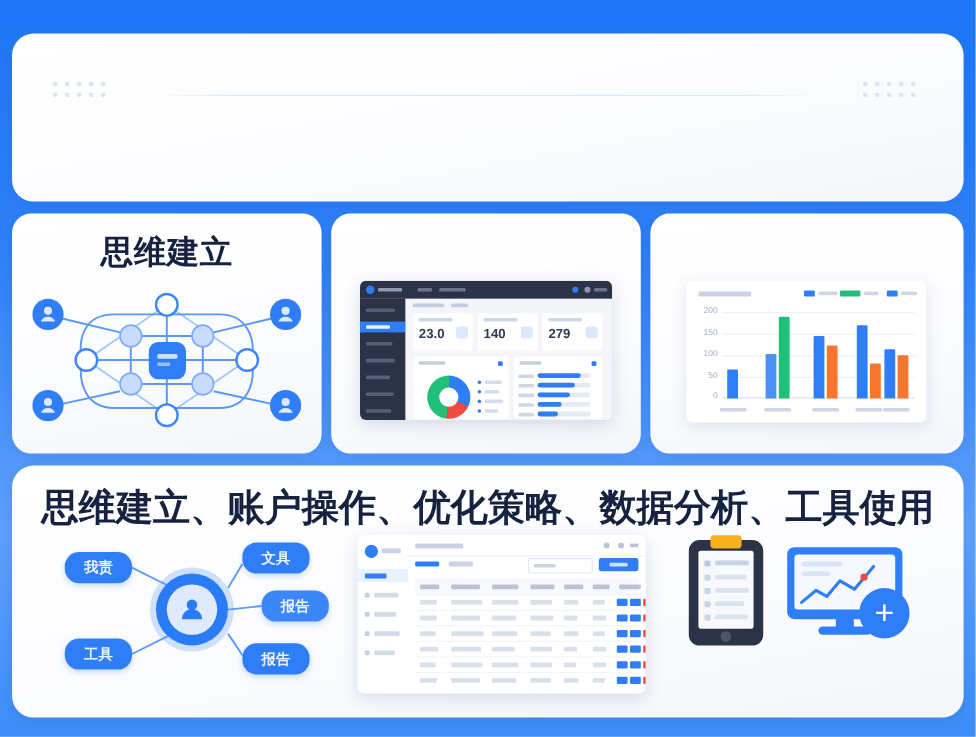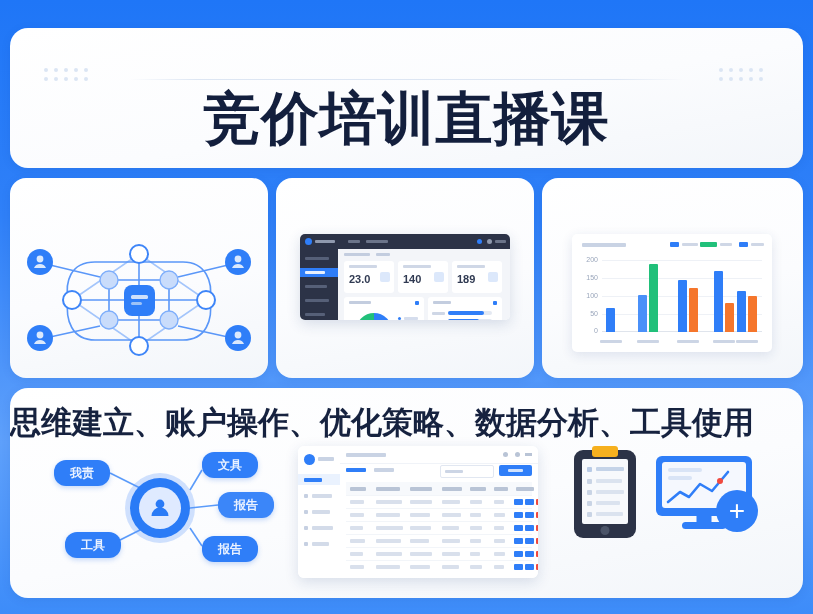--- a/index.html
+++ b/index.html
@@ -39,53 +39,53 @@
   #feature-3{left:542px;top:178px;width:261px;height:200px;}
   .feat-title{
     position:absolute;left:0;right:0;top:14px;text-align:center;
     font-size:27px;font-weight:700;color:#16223f;letter-spacing:.5px;
   }
   .feat-art{position:absolute;left:0;right:0;top:54px;bottom:8px;}
 
   
   #bottom-card{left:10px;top:388px;width:793px;height:210px;border-radius:18px;}
   #bottom-headline{
-    position:absolute;left:0;right:0;top:14px;
+    position:absolute;left:0;right:0;top:14px;text-align:center;
     font-size:31px;font-weight:700;color:#16223f;letter-spacing:0px;
   }
   .bottom-art{position:absolute;top:58px;height:140px;}
   #mindmap-art{left:22px;width:252px;}
   #table-art{left:288px;width:240px;}
   #icons-art{left:548px;width:240px;}
 
   
   .pill{
     position:absolute;border-radius:12px;background:#2f7ef8;color:#eaf2ff;
     font-size:12px;font-weight:700;display:flex;align-items:center;justify-content:center;
     box-shadow:0 2px 5px rgba(40,110,230,.25);
   }
   .pill.soft{background:#3b86f9;}
   #pill-1{left:22px;top:14px;width:56px;height:26px;}
-  #pill-2{left:33px;top:86px;width:56px;height:26px;}
+  #pill-2{left:22px;top:86px;width:56px;height:26px;}
   #pill-3{left:170px;top:6px;width:56px;height:26px;}
   #pill-4{left:186px;top:46px;width:56px;height:26px;}
   #pill-5{left:170px;top:90px;width:56px;height:26px;}
   #mm-hub{
     position:absolute;left:98px;top:32px;width:60px;height:60px;border-radius:50%;
     background:#2a7bf6;display:flex;align-items:center;justify-content:center;
     box-shadow:0 0 0 5px rgba(90,150,250,.28);
   }
   #mm-hub .inner{width:42px;height:42px;border-radius:50%;background:#dfeaff;
     display:flex;align-items:center;justify-content:center;}
   #mm-svg{position:absolute;left:0;top:0;width:252px;height:130px;}
 
   
   .mock{position:absolute;border-radius:5px;overflow:hidden;background:#fff;
         box-shadow:0 4px 14px rgba(30,60,120,.16);}
-  #dash-mock{left:24px;top:2px;width:210px;height:86px;}
+  #dash-mock{left:24px;top:2px;width:210px;height:116px;}
   .dash-topbar{position:absolute;left:0;top:0;right:0;height:15px;background:#2c3347;}
   .dash-side{position:absolute;left:0;top:15px;bottom:0;width:38px;background:#2c3347;}
   .dash-body{position:absolute;left:38px;top:15px;right:0;bottom:0;background:#f3f5f9;}
   .sbar{position:absolute;left:5px;height:3px;background:#566078;border-radius:1px;}
   .sbar.on{background:#2f7ef8;left:0;width:38px;height:9px;border-radius:0;}
   .statbox{position:absolute;top:12px;height:32px;background:#fff;border-radius:3px;}
   .statnum{position:absolute;left:5px;top:12px;font-size:11px;font-weight:700;color:#303a52;}
   .statlbl{position:absolute;left:5px;top:4px;width:28px;height:3px;background:#cfd7e6;border-radius:1px;}
   .staticon{position:absolute;right:4px;top:11px;width:10px;height:10px;border-radius:2px;background:#dce8fb;}
   .panel{position:absolute;background:#fff;border-radius:3px;}
@@ -178,24 +178,24 @@
         <span></span>
         <span></span>
         <span></span>
         <span></span>
       <span></span>
         <span></span>
         <span></span>
         <span></span>
         <span></span>
     </div>
-    <div id="main-title">竞价培训直播课</div>
   </div>
 
   <div class="card" id="feature-1">
+    <div class="feat-title">思维建立</div>
     <div class="feat-art">
       <svg viewBox="0 0 258 136" width="258" height="136">
         <g stroke="#3f86f8" stroke-width="1.6" fill="none" opacity=".85">
           <path d="M85 30 C60 30 55 50 58 68 C55 88 62 108 85 108 L173 108 C196 108 203 88 200 68 C203 50 196 30 173 30 Z"></path>
           <path d="M62 68 L129 22 L196 68 L129 114 Z" opacity=".55"></path>
           <line x1="129" y1="22" x2="129" y2="114"></line>
           <line x1="62" y1="68" x2="196" y2="68"></line>
           <line x1="99" y1="48" x2="159" y2="48"></line>
           <line x1="99" y1="88" x2="159" y2="88"></line>
           <line x1="99" y1="48" x2="99" y2="88"></line>
@@ -272,21 +272,21 @@
             <div class="statnum">23.0</div>
             <div class="staticon"></div>
           </div>
           <div class="statbox" style="left:60px;width:50px">
             <div class="statlbl"></div>
             <div class="statnum">140</div>
             <div class="staticon"></div>
           </div>
           <div class="statbox" style="left:114px;width:50px">
             <div class="statlbl"></div>
-            <div class="statnum">189</div>
+            <div class="statnum">279</div>
             <div class="staticon"></div>
           </div>
 
           <div class="panel" style="left:6px;top:48px;width:80px;height:52px">
             <div style="position:absolute;left:5px;top:4px;width:22px;height:3px;background:#c3cddf;border-radius:1px"></div>
             <div style="position:absolute;right:5px;top:4px;width:4px;height:4px;border-radius:1px;background:#2f7ef8"></div>
             <div style="position:absolute;right:12px;top:4px;width:0;"></div>
             <div class="donut"></div>
             <div class="legdot" style="left:54px;top:20px"></div>
               <div class="legbar" style="left:60px;top:20px;width:14px"></div>

